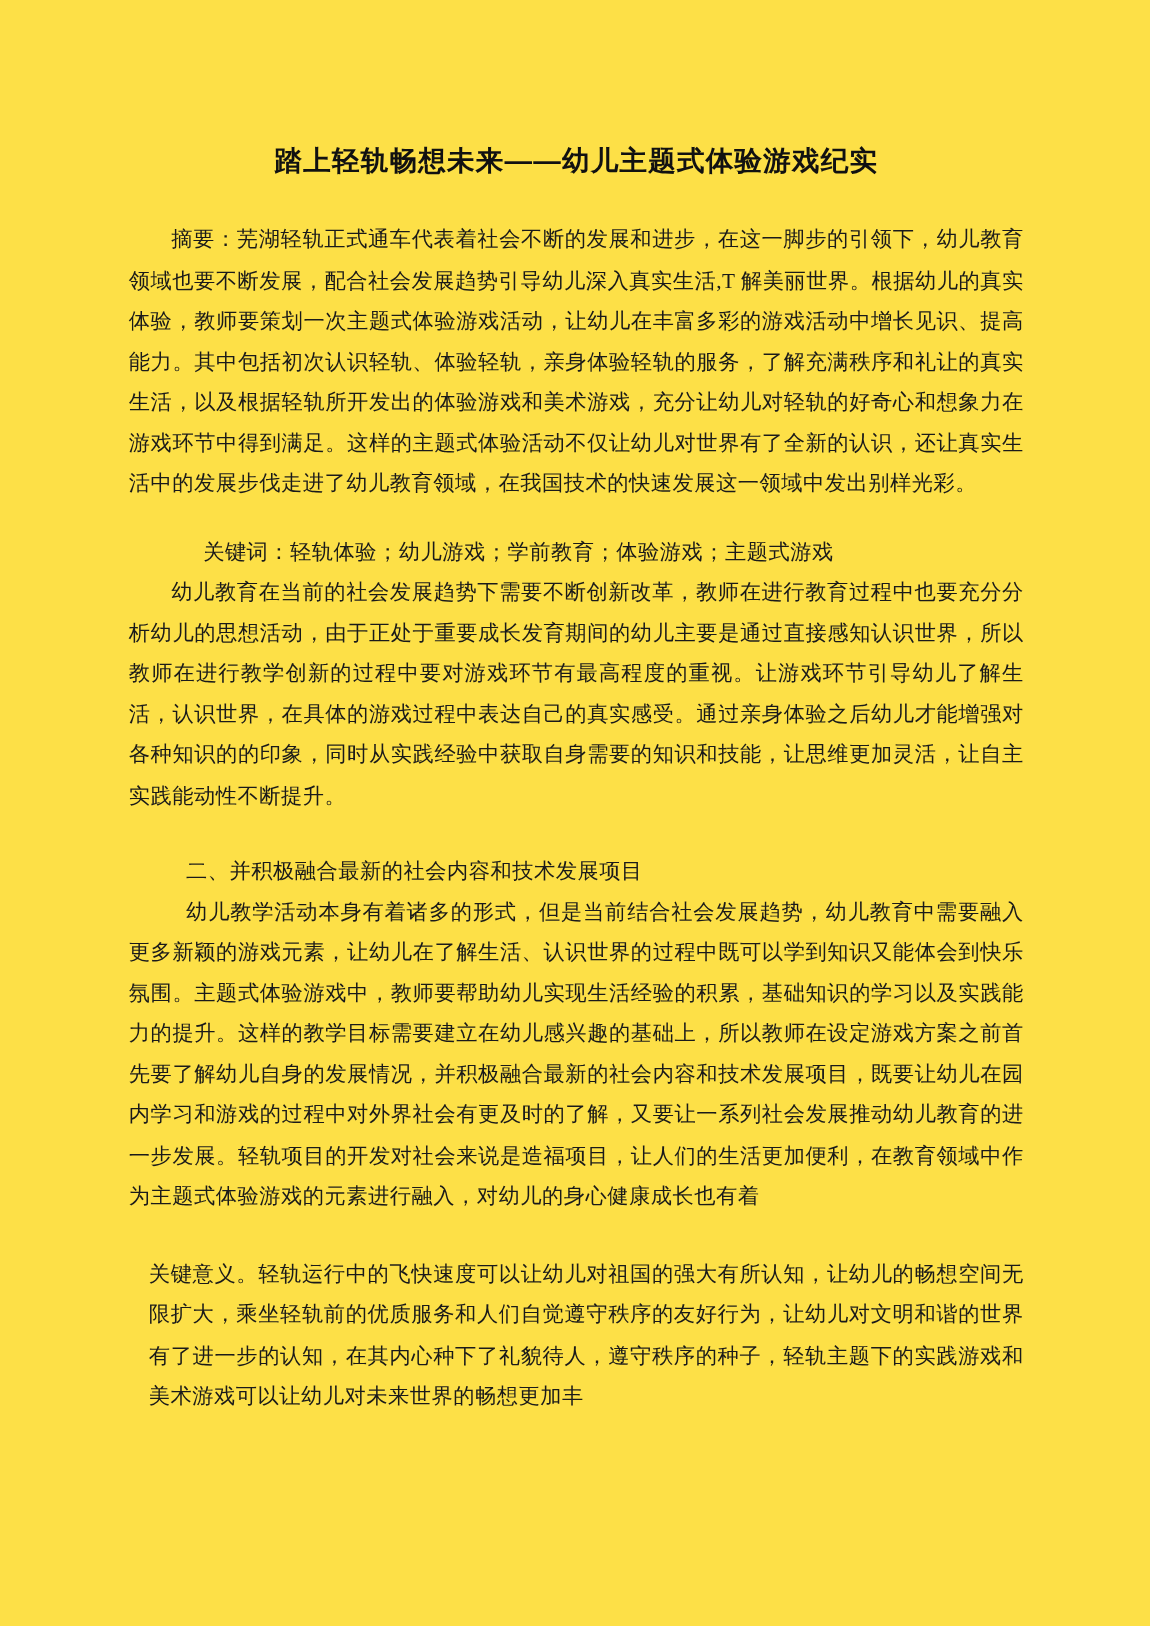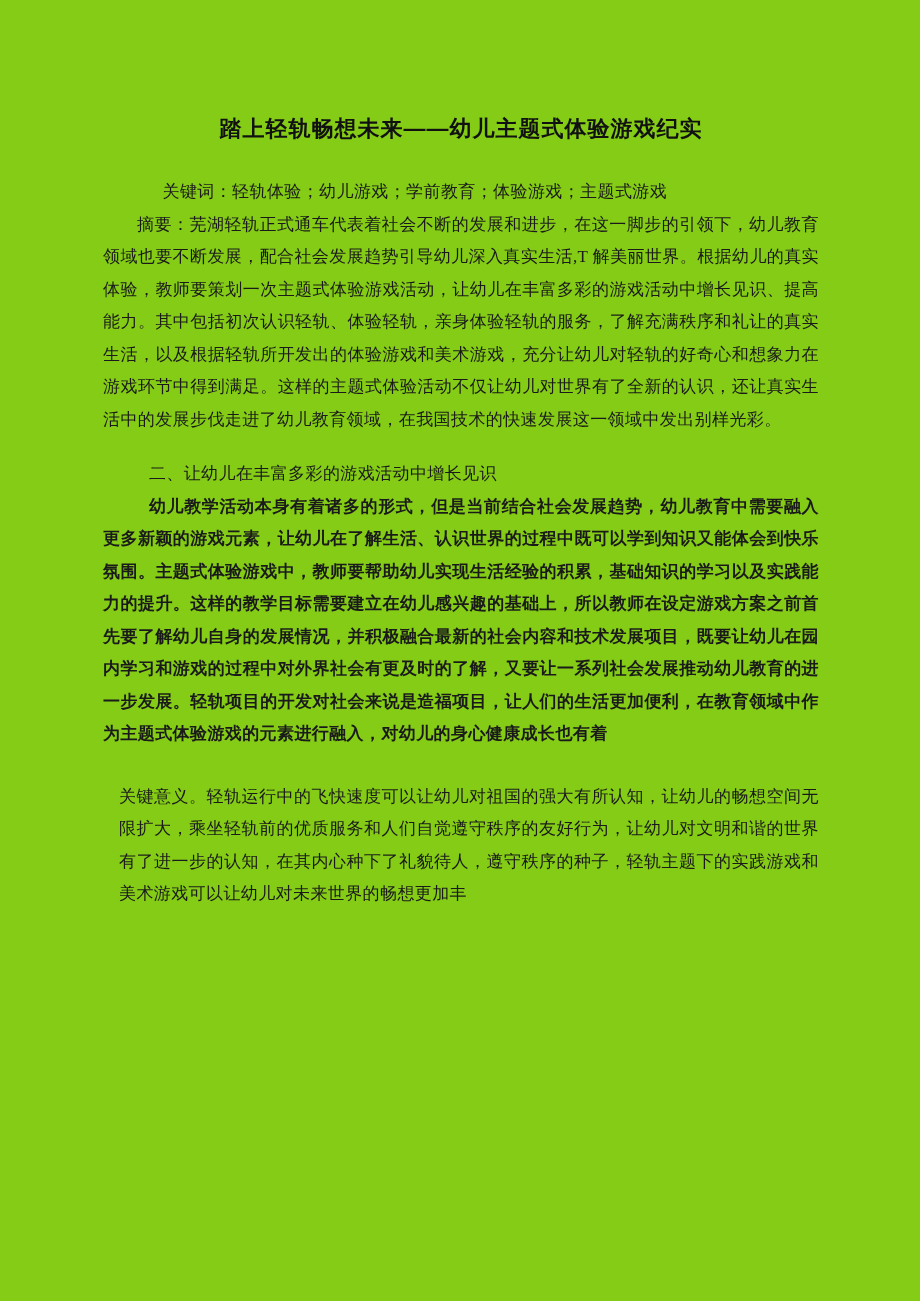--- a/index.html
+++ b/index.html
@@ -12,21 +12,21 @@
     height: 1301px;
     overflow: hidden;
     font-family: "Liberation Serif", "DejaVu Serif", serif;
     color: #1a1a1a;
   }
   .page {
     box-sizing: border-box;
     width: 920px;
     height: 1301px;
     padding: 112px 101px 0 103px;
-    background: #84cc16;
+    background: #fde047;
   }
   .doc-title {
     font-family: "Liberation Sans", "DejaVu Sans", sans-serif;
     font-size: 22px;
     font-weight: 700;
     line-height: 34px;
     text-align: center;
     margin: 0 0 30px 0;
     letter-spacing: 1px;
     color: #111111;
@@ -41,27 +41,28 @@
     color: #1a1a1a;
   }
   
   .ind2  { text-indent: 2em; }
   .ind35 { text-indent: 3.5em; }
   .ind27 { text-indent: 2.7em; }
   .ind0  { text-indent: 0; margin-left: 16px; }
   
   .gap-after-abstract { margin-bottom: 22px; }
   .gap-after-intro    { margin-bottom: 28px; }
-  .gap-after-body2    { margin-bottom: 30px; font-weight: bold; }
+  .gap-after-body2    { margin-bottom: 30px; }
 </style>
 </head>
 <body>
 
 <div class="page">
   <h1 class="doc-title">踏上轻轨畅想未来——幼儿主题式体验游戏纪实</h1>
   <div>
+      <p class="para ind2 gap-after-abstract">摘要：芜湖轻轨正式通车代表着社会不断的发展和进步，在这一脚步的引领下，幼儿教育领域也要不断发展，配合社会发展趋势引导幼儿深入真实生活,T 解美丽世界。根据幼儿的真实体验，教师要策划一次主题式体验游戏活动，让幼儿在丰富多彩的游戏活动中增长见识、提高能力。其中包括初次认识轻轨、体验轻轨，亲身体验轻轨的服务，了解充满秩序和礼让的真实生活，以及根据轻轨所开发出的体验游戏和美术游戏，充分让幼儿对轻轨的好奇心和想象力在游戏环节中得到满足。这样的主题式体验活动不仅让幼儿对世界有了全新的认识，还让真实生活中的发展步伐走进了幼儿教育领域，在我国技术的快速发展这一领域中发出别样光彩。</p>
       <p class="para ind35 ">关键词：轻轨体验；幼儿游戏；学前教育；体验游戏；主题式游戏</p>
-      <p class="para ind2 gap-after-abstract">摘要：芜湖轻轨正式通车代表着社会不断的发展和进步，在这一脚步的引领下，幼儿教育领域也要不断发展，配合社会发展趋势引导幼儿深入真实生活,T 解美丽世界。根据幼儿的真实体验，教师要策划一次主题式体验游戏活动，让幼儿在丰富多彩的游戏活动中增长见识、提高能力。其中包括初次认识轻轨、体验轻轨，亲身体验轻轨的服务，了解充满秩序和礼让的真实生活，以及根据轻轨所开发出的体验游戏和美术游戏，充分让幼儿对轻轨的好奇心和想象力在游戏环节中得到满足。这样的主题式体验活动不仅让幼儿对世界有了全新的认识，还让真实生活中的发展步伐走进了幼儿教育领域，在我国技术的快速发展这一领域中发出别样光彩。</p>
-      <p class="para ind27 ">二、让幼儿在丰富多彩的游戏活动中增长见识</p>
+      <p class="para ind2 gap-after-intro">幼儿教育在当前的社会发展趋势下需要不断创新改革，教师在进行教育过程中也要充分分析幼儿的思想活动，由于正处于重要成长发育期间的幼儿主要是通过直接感知认识世界，所以教师在进行教学创新的过程中要对游戏环节有最高程度的重视。让游戏环节引导幼儿了解生活，认识世界，在具体的游戏过程中表达自己的真实感受。通过亲身体验之后幼儿才能增强对各种知识的的印象，同时从实践经验中获取自身需要的知识和技能，让思维更加灵活，让自主实践能动性不断提升。</p>
+      <p class="para ind27 ">二、并积极融合最新的社会内容和技术发展项目</p>
       <p class="para ind27 gap-after-body2">幼儿教学活动本身有着诸多的形式，但是当前结合社会发展趋势，幼儿教育中需要融入更多新颖的游戏元素，让幼儿在了解生活、认识世界的过程中既可以学到知识又能体会到快乐氛围。主题式体验游戏中，教师要帮助幼儿实现生活经验的积累，基础知识的学习以及实践能力的提升。这样的教学目标需要建立在幼儿感兴趣的基础上，所以教师在设定游戏方案之前首先要了解幼儿自身的发展情况，并积极融合最新的社会内容和技术发展项目，既要让幼儿在园内学习和游戏的过程中对外界社会有更及时的了解，又要让一系列社会发展推动幼儿教育的进一步发展。轻轨项目的开发对社会来说是造福项目，让人们的生活更加便利，在教育领域中作为主题式体验游戏的元素进行融入，对幼儿的身心健康成长也有着</p>
       <p class="para ind0 ">关键意义。轻轨运行中的飞快速度可以让幼儿对祖国的强大有所认知，让幼儿的畅想空间无限扩大，乘坐轻轨前的优质服务和人们自觉遵守秩序的友好行为，让幼儿对文明和谐的世界有了进一步的认知，在其内心种下了礼貌待人，遵守秩序的种子，轻轨主题下的实践游戏和美术游戏可以让幼儿对未来世界的畅想更加丰</p>
     </div>
 </div>
 
 </body></html>

